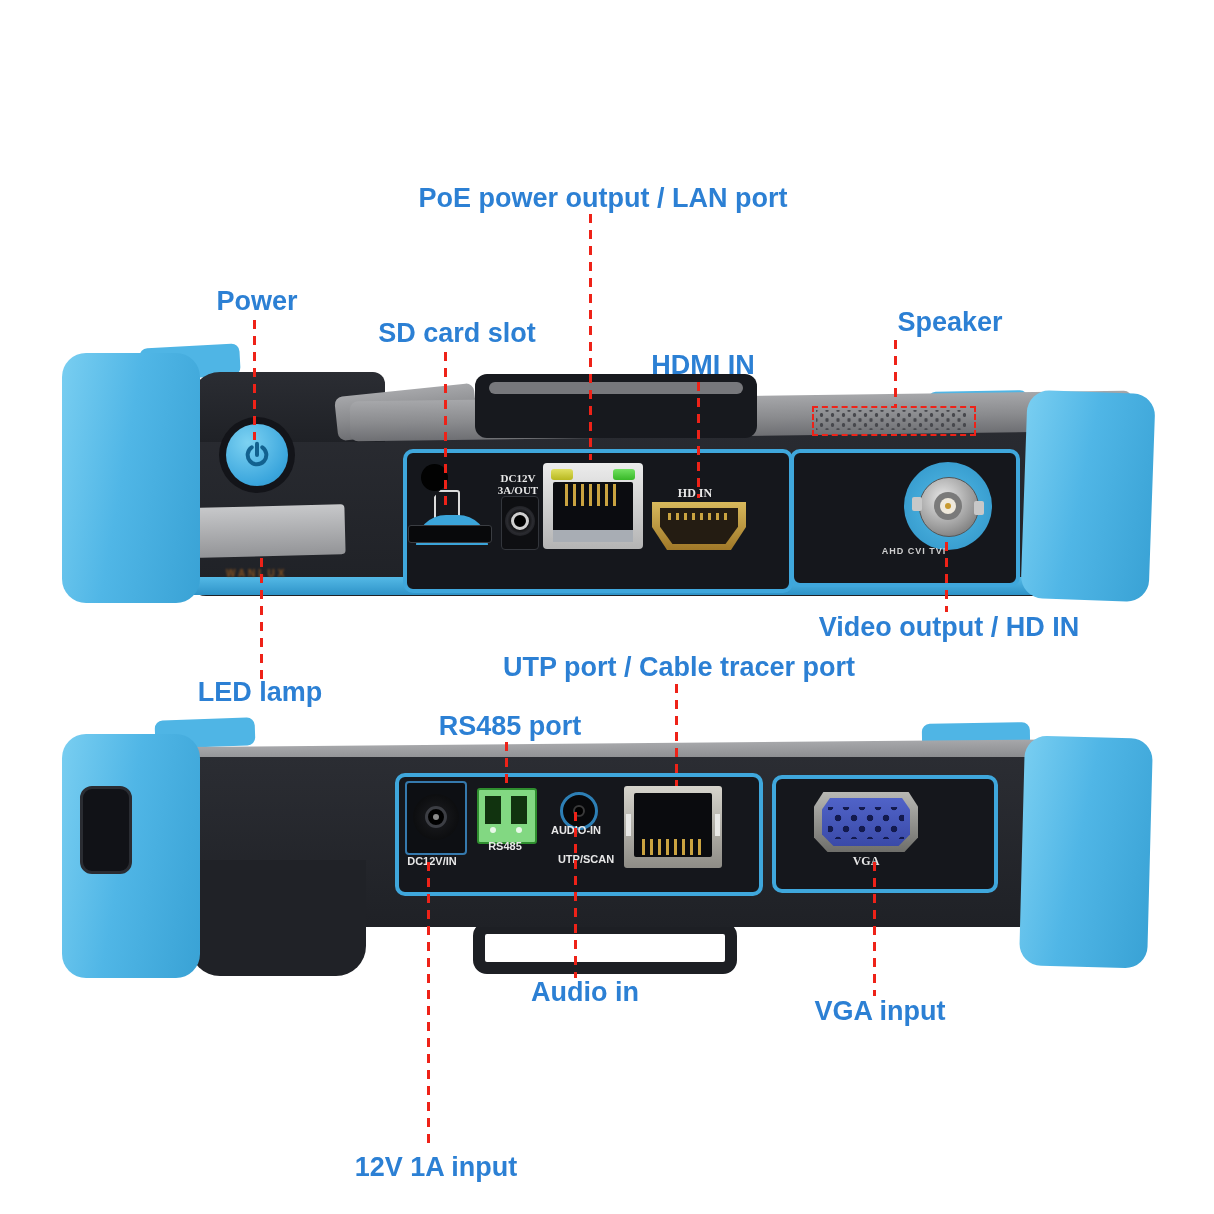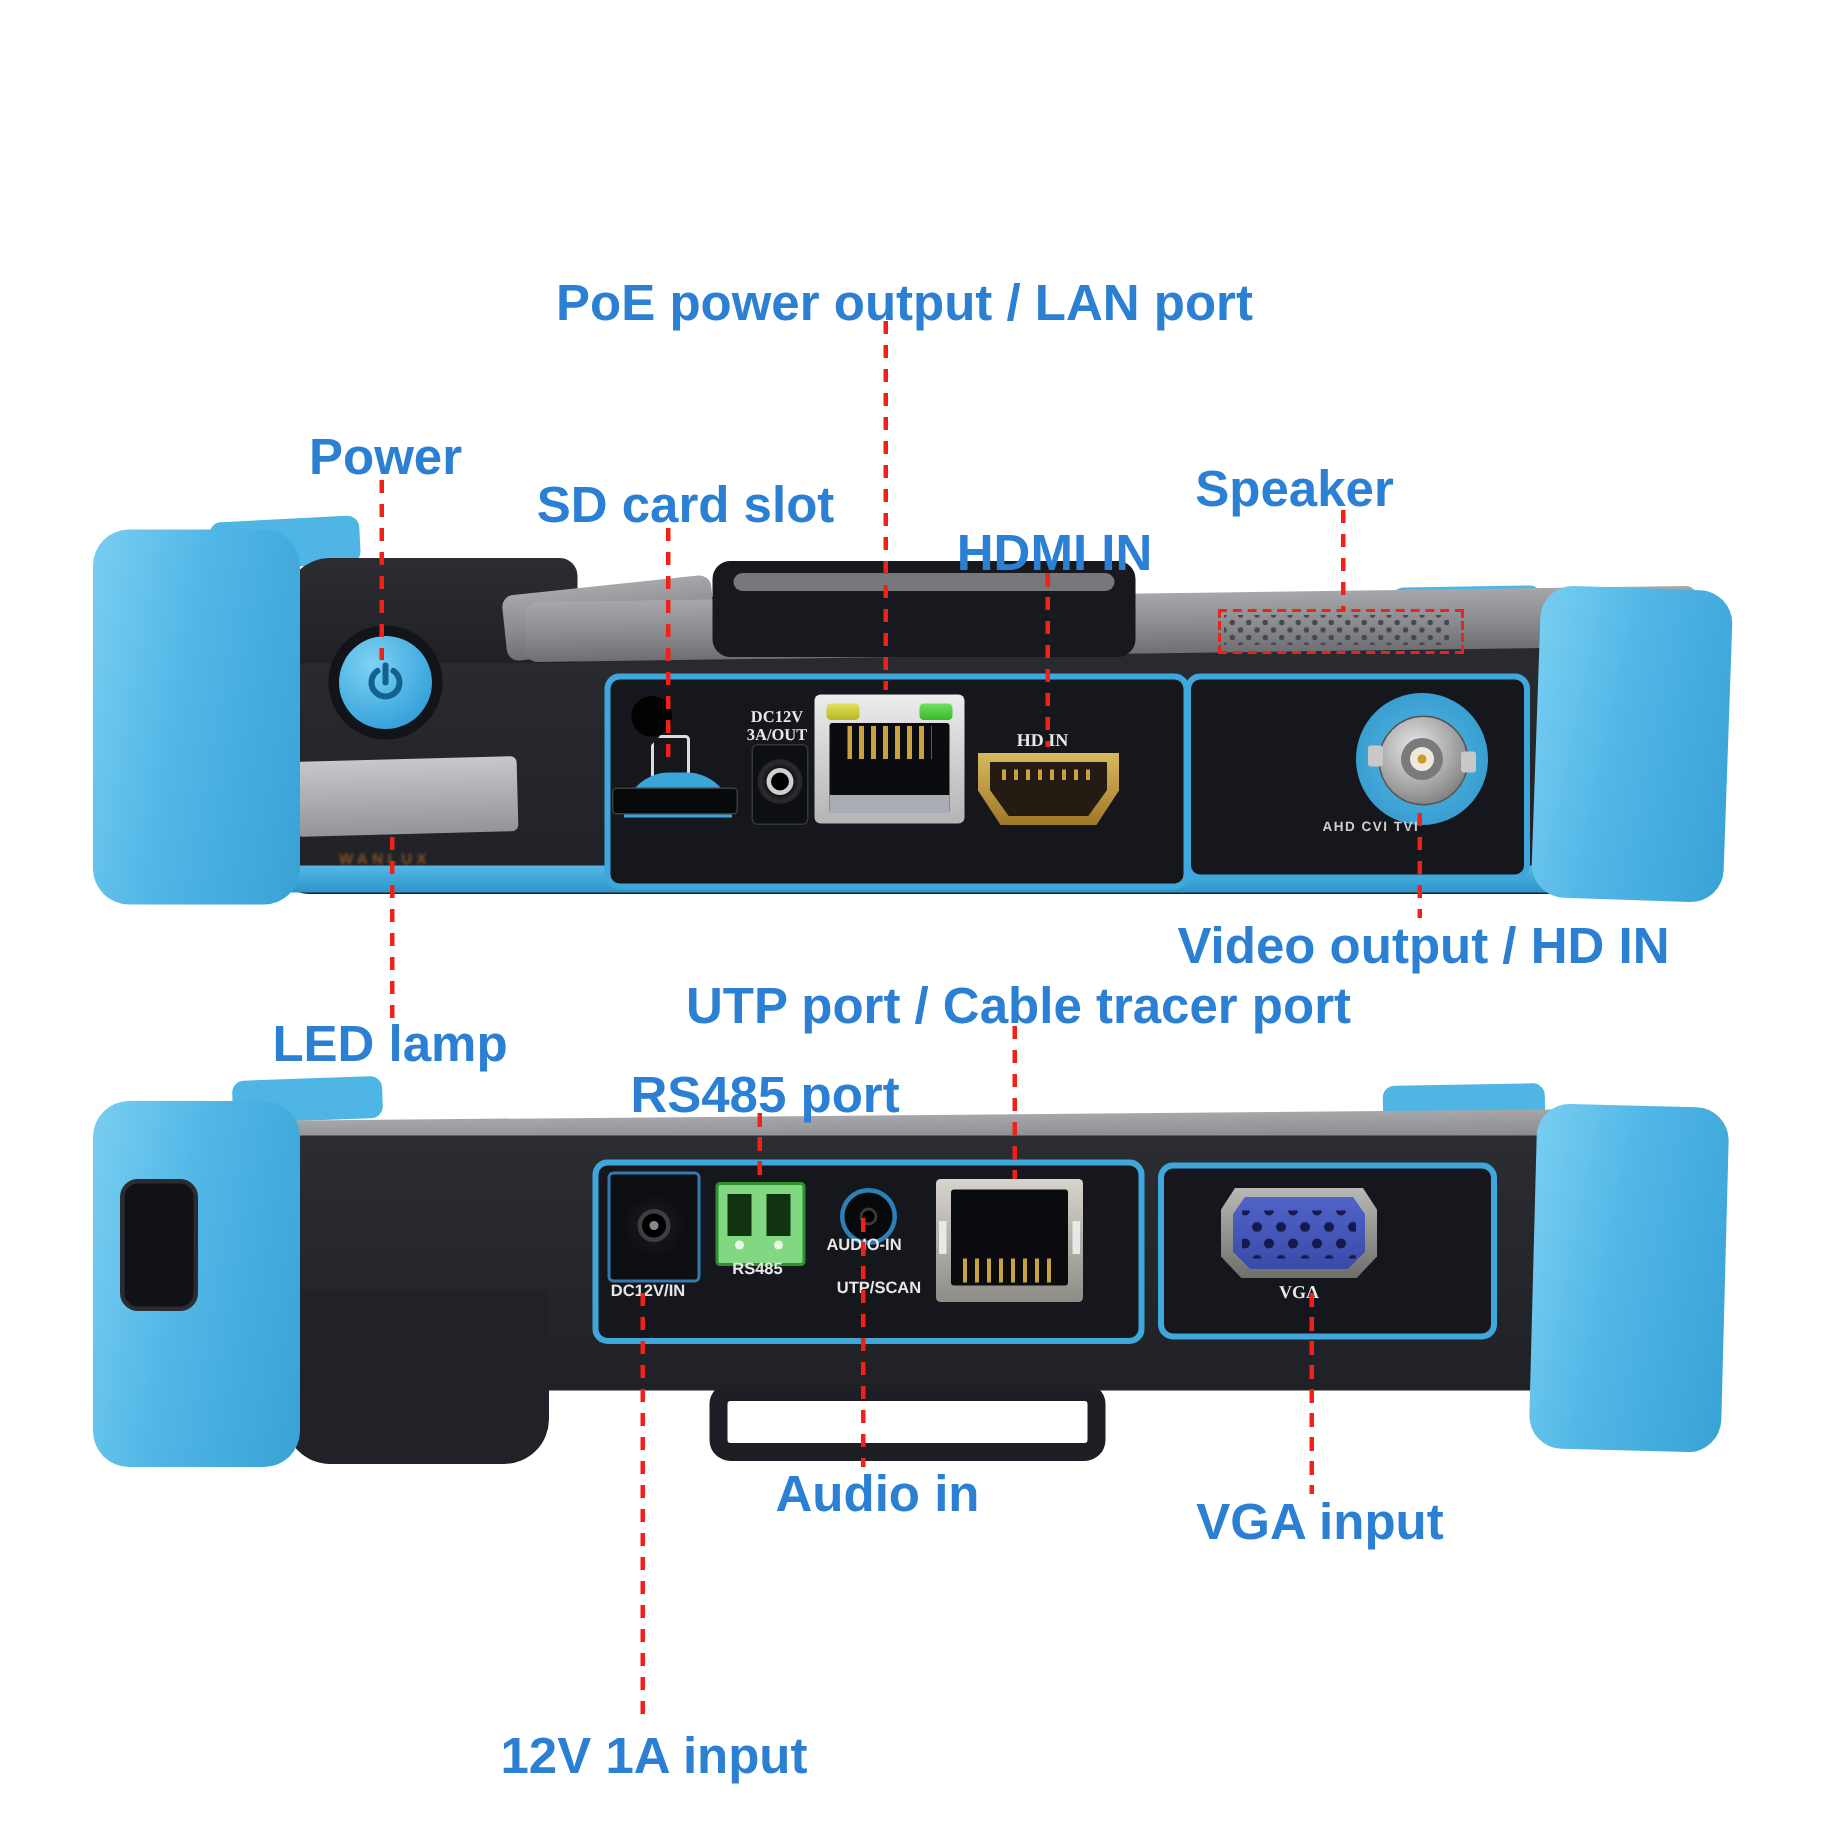--- a/index.html
+++ b/index.html
@@ -5,21 +5,21 @@
   html,body{margin:0;padding:0;background:#ffffff;}
   #canvas{position:relative;width:1214px;height:1214px;background:#ffffff;overflow:hidden;
           font-family:"Liberation Sans","DejaVu Sans",sans-serif;}
   .abs{position:absolute;}
   
   .title-box{position:absolute;left:8px;top:51px;width:437px;height:79px;background:#3d8ed2;
              display:flex;align-items:center;justify-content:center;}
   .title-box span{color:#fff;font-weight:bold;font-size:56px;letter-spacing:1px;}
   
   .callout{position:absolute;transform:translateX(-50%);color:#2c80d4;font-weight:bold;
-           font-size:34px;white-space:nowrap;z-index:9;}
+           font-size:27px;white-space:nowrap;z-index:9;}
   .leader{position:absolute;width:3px;z-index:9;
           background:repeating-linear-gradient(180deg,#ee2218 0 9px,rgba(0,0,0,0) 9px 16px);}
   .spk-dash{position:absolute;left:812px;top:406px;width:160px;height:26px;
             border:2px dashed #ee2218;z-index:9;}
   
   .bumper{position:absolute;border-radius:24px;z-index:5;
           background:linear-gradient(100deg,#79cef1 0%,#50b6e6 45%,#39a2d5 100%);}
   .bluetab{position:absolute;border-radius:8px;z-index:0;background:#4fb5e5;}
   .graytop{position:absolute;border-radius:8px;z-index:2;
            background:linear-gradient(180deg,#a6a7aa 0%,#8a8b8e 55%,#6e6f73 100%);}
@@ -185,21 +185,21 @@
   <div class="leader" style="left:505px;top:742px;height:44px;"></div>
   <div class="leader" style="left:675px;top:684px;height:102px;"></div>
   <div class="leader" style="left:574px;top:812px;height:166px;"></div>
   <div class="leader" style="left:873px;top:862px;height:134px;"></div>
   <div class="leader" style="left:427px;top:862px;height:288px;"></div>
 
   <div class="callout" style="left:603px;top:183px;">PoE power output / LAN port</div>
   <div class="callout" style="left:257px;top:286px;">Power</div>
   <div class="callout" style="left:457px;top:318px;">SD card slot</div>
   <div class="callout" style="left:703px;top:350px;">HDMI IN</div>
-  <div class="callout" style="left:863px;top:307px;">Speaker</div>
+  <div class="callout" style="left:950px;top:307px;">Speaker</div>
   <div class="callout" style="left:949px;top:612px;">Video output / HD IN</div>
   <div class="callout" style="left:260px;top:677px;">LED lamp</div>
   <div class="callout" style="left:679px;top:652px;">UTP port / Cable tracer port</div>
   <div class="callout" style="left:510px;top:711px;">RS485 port</div>
   <div class="callout" style="left:585px;top:977px;">Audio in</div>
   <div class="callout" style="left:880px;top:996px;">VGA input</div>
   <div class="callout" style="left:436px;top:1152px;">12V 1A input</div>
 
 </div>
 

